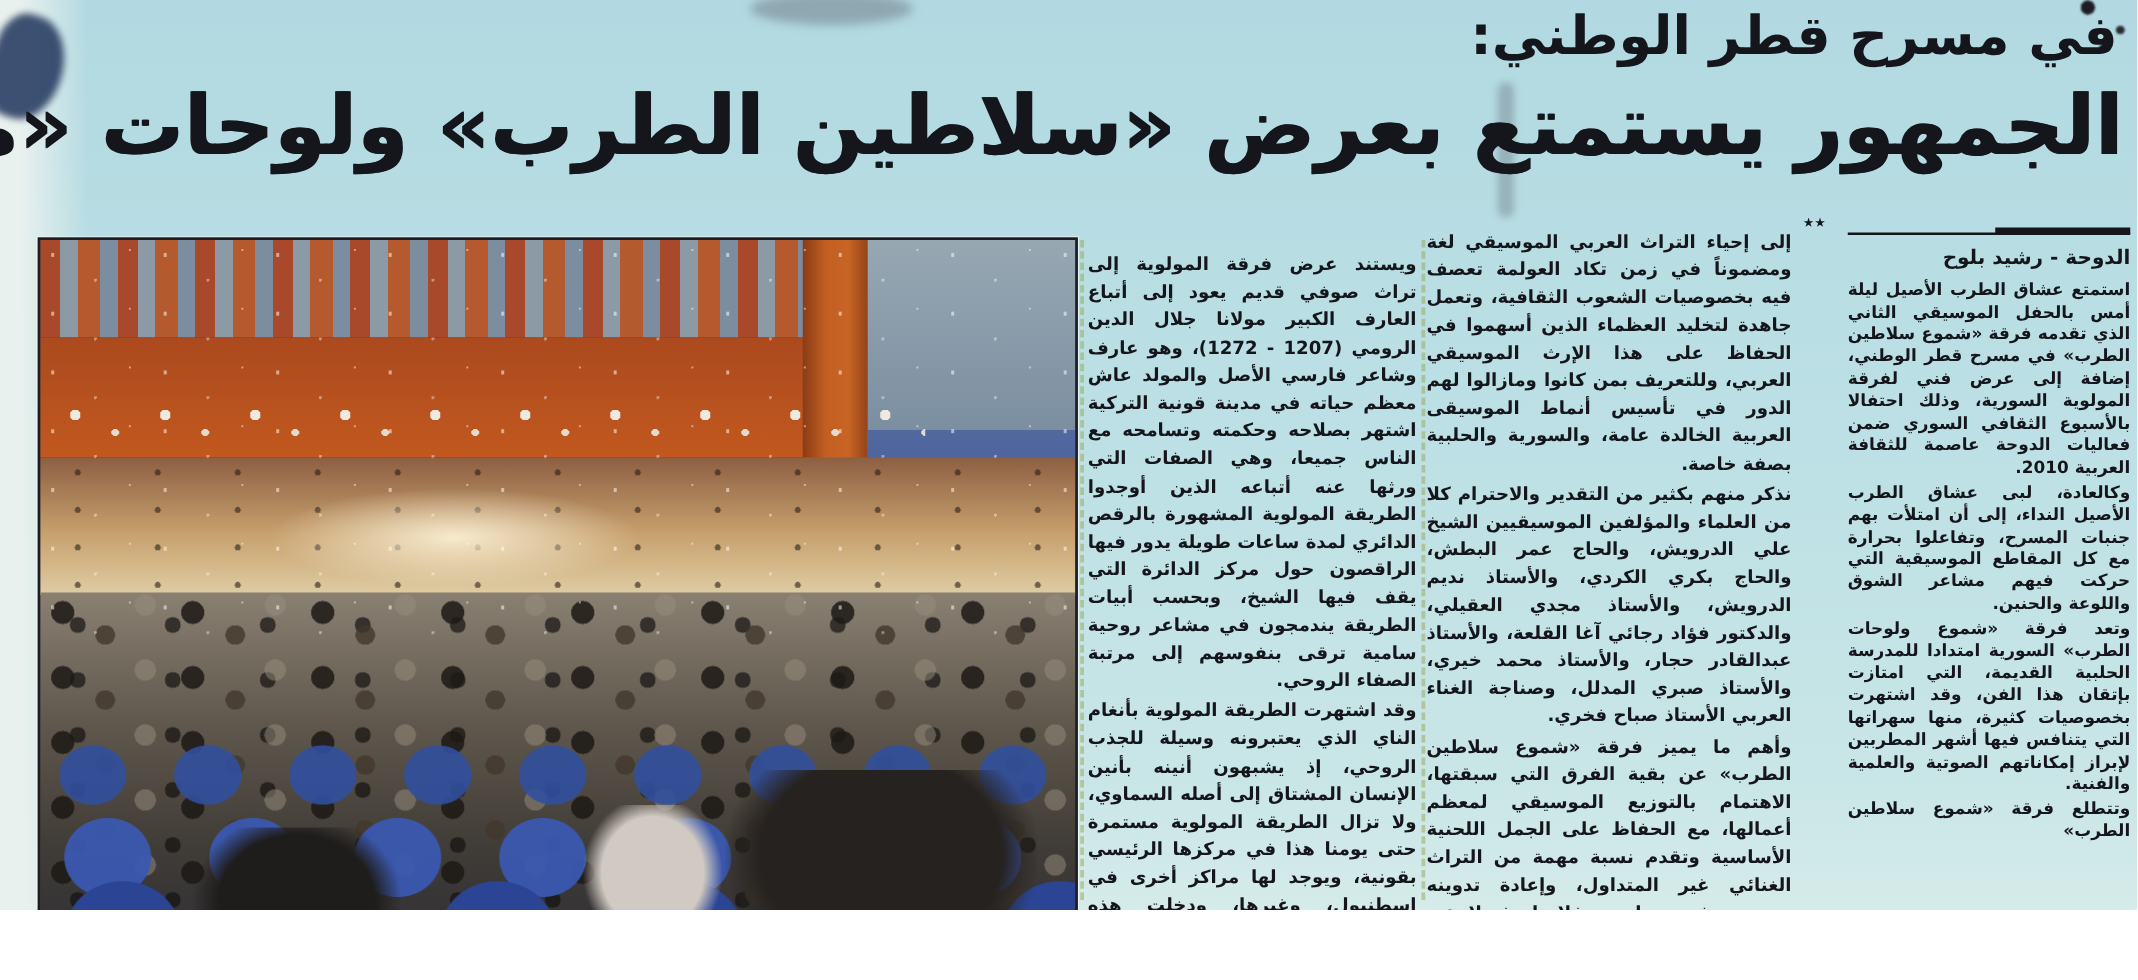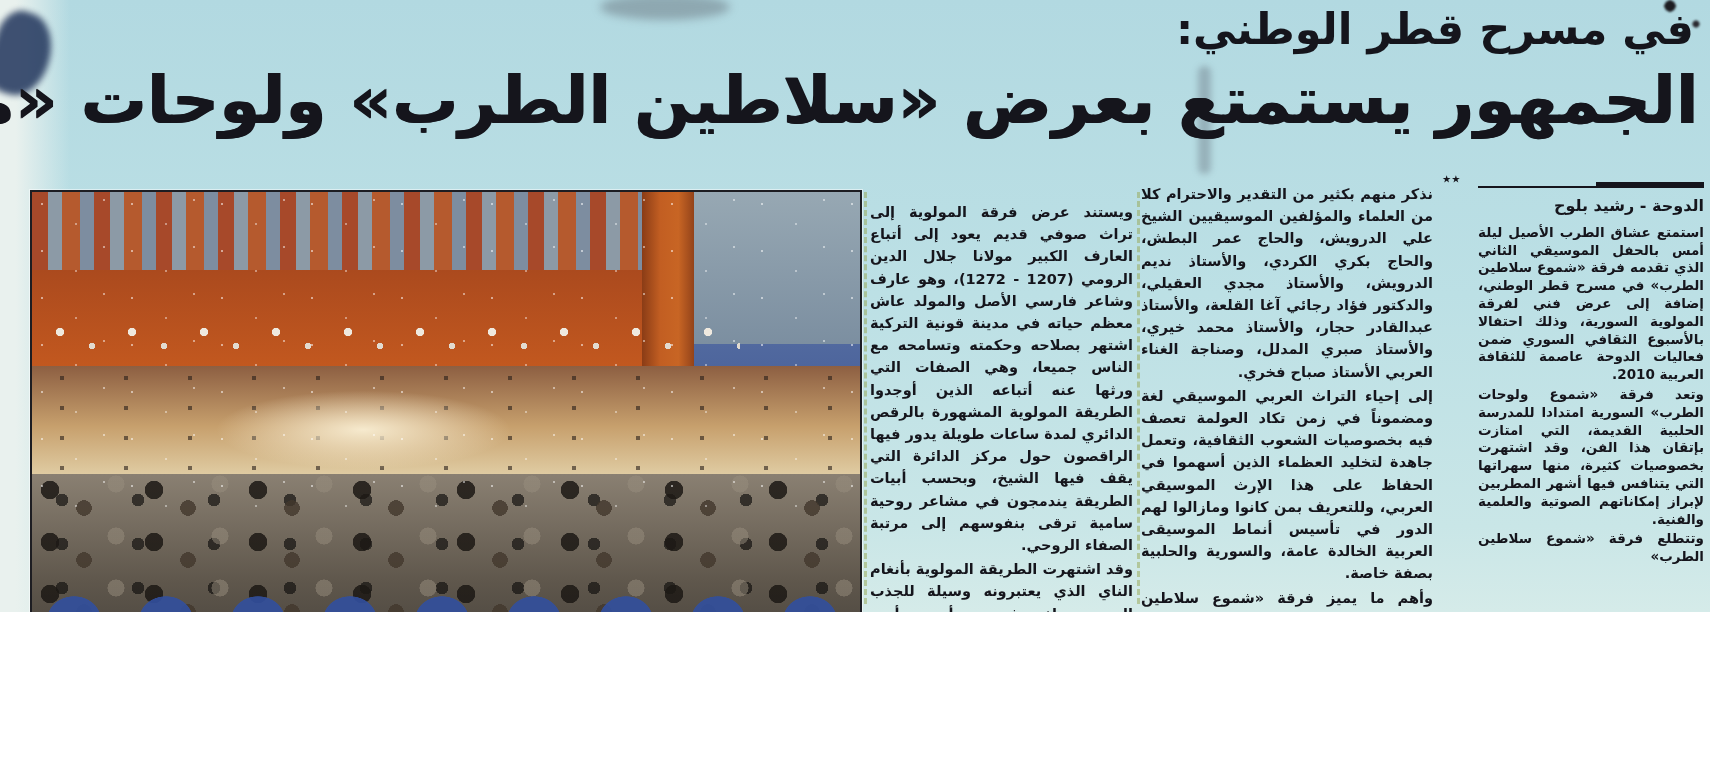--- a/index.html
+++ b/index.html
@@ -1,17 +1,17 @@
 <!DOCTYPE html>
 <html lang="ar" dir="rtl"><head>
 <meta charset="utf-8">
 <style>
   html,body{margin:0;padding:0;}
   .page{
-    position:relative; width:1710px; height:612px; overflow:hidden;
+    position:relative; width:1710px; height:728px; overflow:hidden;
     background-image:
       linear-gradient(90deg, #e9f1ee 0 16px, rgba(233,241,238,0) 70px),
       linear-gradient(180deg, #b2d9e1 0%, #bce0e5 48%, #c9e6e7 86%, #d5ebe9 100%);
     font-family:"DejaVu Sans", sans-serif;
     color:#15151c;
     direction:rtl;
   }
   
   .smudge{position:absolute; pointer-events:none;}
   .sm-topleft{left:-8px; top:12px; width:58px; height:84px; background:#21355c; border-radius:40% 60% 55% 45%; transform:rotate(18deg); filter:blur(3px); opacity:.85;}
@@ -125,29 +125,30 @@
   <div class="smudge sm-headline"></div>
 
   <div class="kicker">في مسرح قطر الوطني:</div>
   <h1 class="headline">الجمهور يستمتع بعرض «سلاطين الطرب» ولوحات «مولوية»</h1>
   <div class="ornament">٭٭</div>
 
   <div class="col col-right">
     <div class="byline-rule"></div>
     <div class="byline">الدوحة - رشيد بلوح</div>
     <p>استمتع عشاق الطرب الأصيل ليلة أمس بالحفل الموسيقي الثاني الذي تقدمه فرقة «شموع سلاطين الطرب» في مسرح قطر الوطني، إضافة إلى عرض فني لفرقة المولوية السورية، وذلك احتفالا بالأسبوع الثقافي السوري ضمن فعاليات الدوحة عاصمة للثقافة العربية 2010.</p>
+    <p>وكالعادة، لبى عشاق الطرب الأصيل النداء، إلى أن امتلأت بهم جنبات المسرح، وتفاعلوا بحرارة مع كل المقاطع الموسيقية التي حركت فيهم مشاعر الشوق واللوعة والحنين.</p>
     <p>وتعد فرقة «شموع ولوحات الطرب» السورية امتدادا للمدرسة الحلبية القديمة، التي امتازت بإتقان هذا الفن، وقد اشتهرت بخصوصيات كثيرة، منها سهراتها التي يتنافس فيها أشهر المطربين لإبراز إمكاناتهم الصوتية والعلمية والفنية.</p>
     <p>وتتطلع فرقة «شموع سلاطين الطرب»</p>
   </div>
 
   <div class="vdash vd1"></div>
 
   <div class="col col-middle">
+    <p>إلى إحياء التراث العربي الموسيقي لغة ومضموناً في زمن تكاد العولمة تعصف فيه بخصوصيات الشعوب الثقافية، وتعمل جاهدة لتخليد العظماء الذين أسهموا في الحفاظ على هذا الإرث الموسيقي العربي، وللتعريف بمن كانوا ومازالوا لهم الدور في تأسيس أنماط الموسيقى العربية الخالدة عامة، والسورية والحلبية بصفة خاصة.</p>
     <p>نذكر منهم بكثير من التقدير والاحترام كلا من العلماء والمؤلفين الموسيقيين الشيخ علي الدرويش، والحاج عمر البطش، والحاج بكري الكردي، والأستاذ نديم الدرويش، والأستاذ مجدي العقيلي، والدكتور فؤاد رجائي آغا القلعة، والأستاذ عبدالقادر حجار، والأستاذ محمد خيري، والأستاذ صبري المدلل، وصناجة الغناء العربي الأستاذ صباح فخري.</p>
-    <p>إلى إحياء التراث العربي الموسيقي لغة ومضموناً في زمن تكاد العولمة تعصف فيه بخصوصيات الشعوب الثقافية، وتعمل جاهدة لتخليد العظماء الذين أسهموا في الحفاظ على هذا الإرث الموسيقي العربي، وللتعريف بمن كانوا ومازالوا لهم الدور في تأسيس أنماط الموسيقى العربية الخالدة عامة، والسورية والحلبية بصفة خاصة.</p>
     <p>وأهم ما يميز فرقة «شموع سلاطين الطرب» عن بقية الفرق التي سبقتها، الاهتمام بالتوزيع الموسيقي لمعظم أعمالها، مع الحفاظ على الجمل اللحنية الأساسية وتقدم نسبة مهمة من التراث الغنائي غير المتداول، وإعادة تدوينه وتوزيعه في برنامج حفلاتها، فضلا عن كونها لا تقدم التراث السوري الحلبي فحسب بل التراث</p>
   </div>
 
   <div class="vdash vd2"></div>
 
   <div class="col col-left">
     <p>ويستند عرض فرقة المولوية إلى تراث صوفي قديم يعود إلى أتباع العارف الكبير مولانا جلال الدين الرومي (1207 - 1272)، وهو عارف وشاعر فارسي الأصل والمولد عاش معظم حياته في مدينة قونية التركية اشتهر بصلاحه وحكمته وتسامحه مع الناس جميعا، وهي الصفات التي ورثها عنه أتباعه الذين أوجدوا الطريقة المولوية المشهورة بالرقص الدائري لمدة ساعات طويلة يدور فيها الراقصون حول مركز الدائرة التي يقف فيها الشيخ، وبحسب أبيات الطريقة يندمجون في مشاعر روحية سامية ترقى بنفوسهم إلى مرتبة الصفاء الروحي.</p>
     <p>وقد اشتهرت الطريقة المولوية بأنغام الناي الذي يعتبرونه وسيلة للجذب الروحي، إذ يشبهون أنينه بأنين الإنسان المشتاق إلى أصله السماوي، ولا تزال الطريقة المولوية مستمرة حتى يومنا هذا في مركزها الرئيسي بقونية، ويوجد لها مراكز أخرى في اسطنبول، وغيرها، ودخلت هذه الطريقة سوريا مع العثمانيين، ثم انتشرت في مدينة حلب، وكان لها جوامع وزوايا منها جامع المولوية في باب الفرج بحلب</p>
   </div>
 

